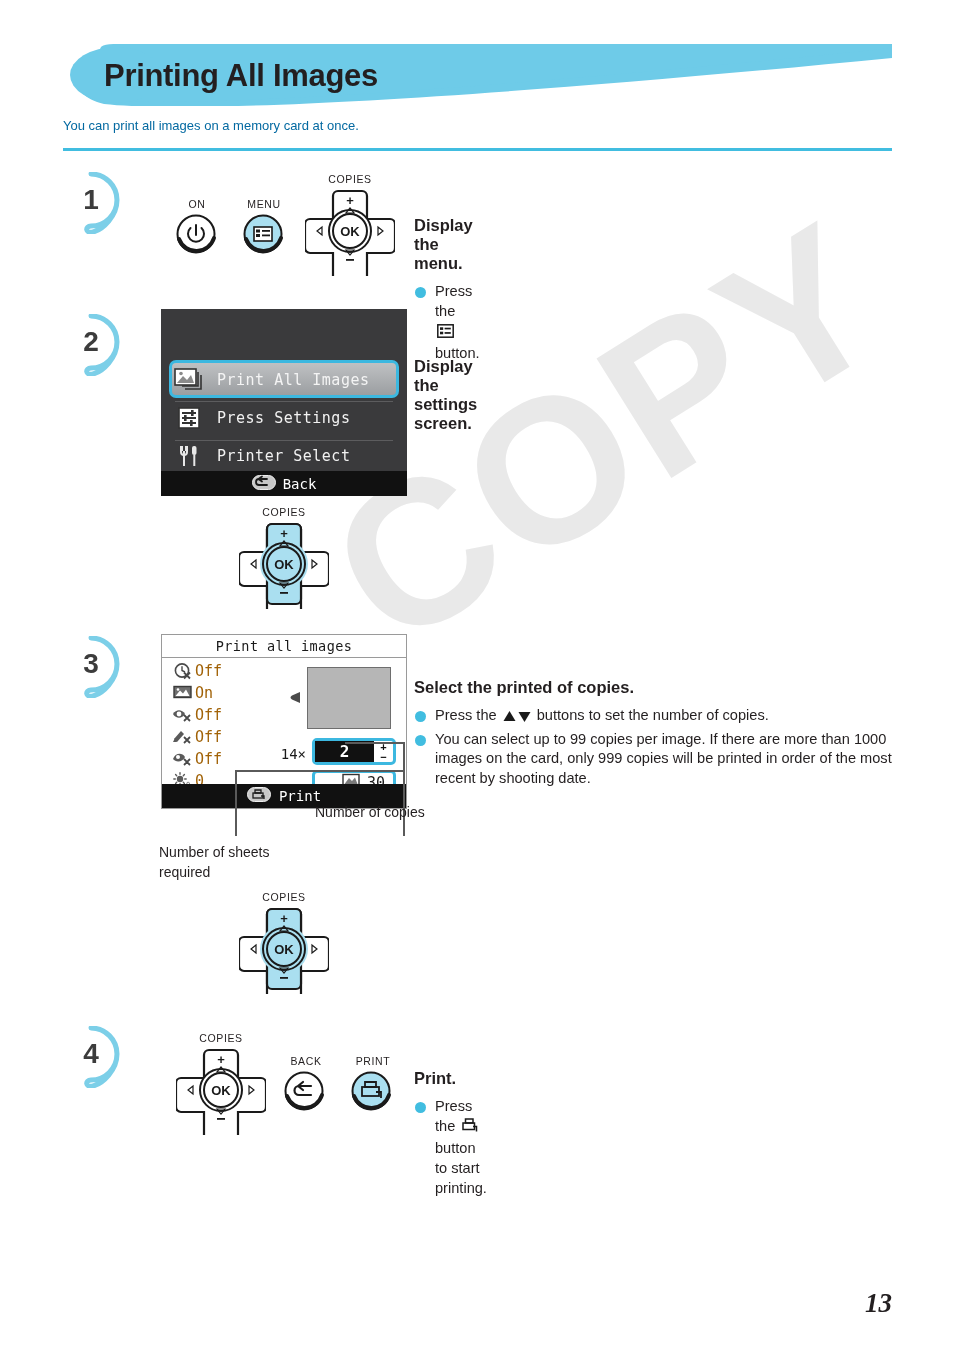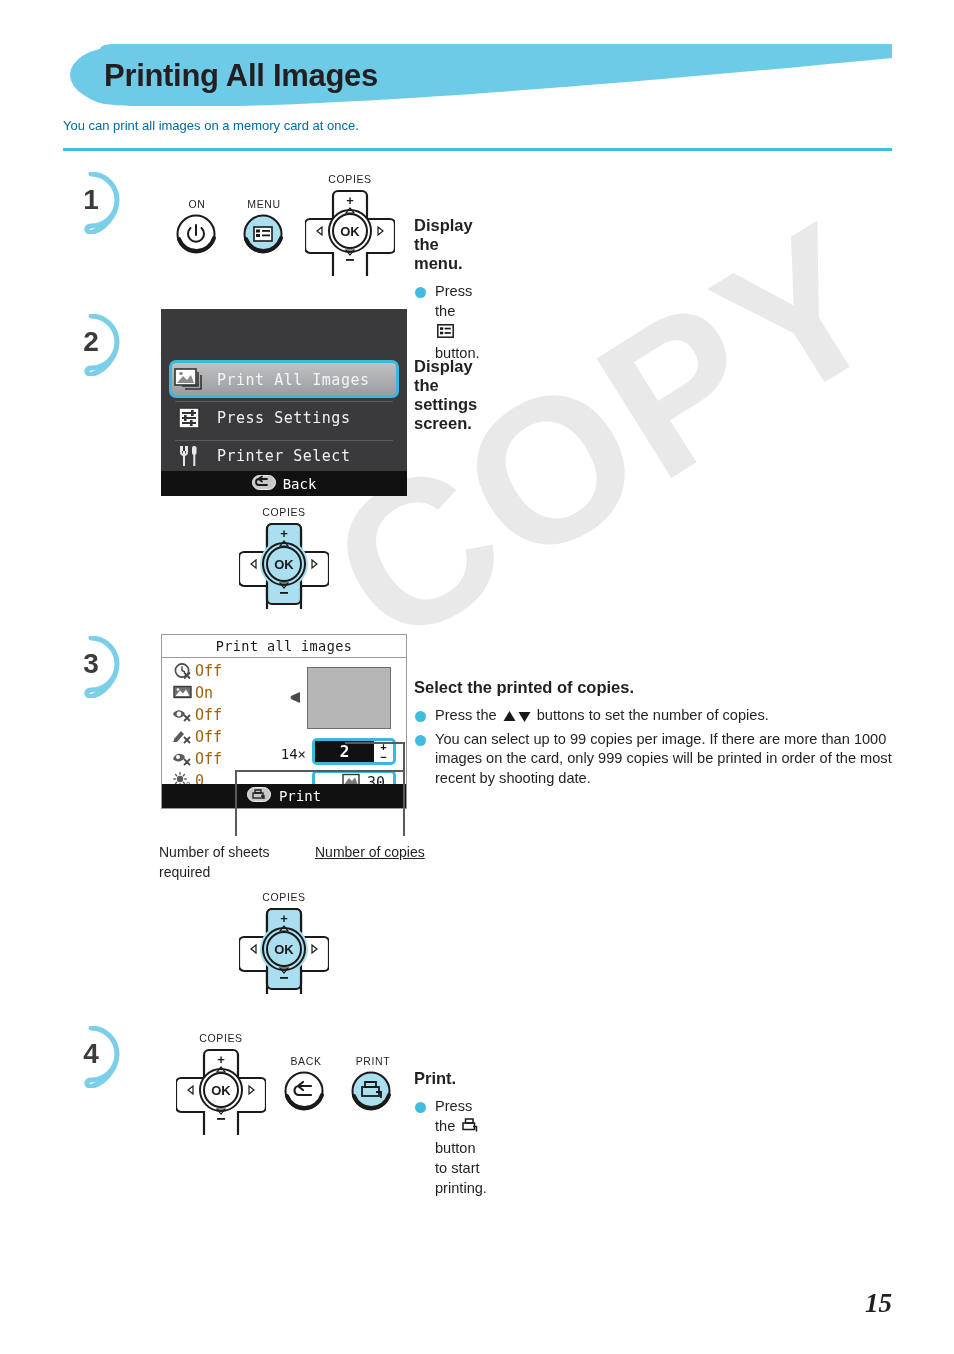--- a/index.html
+++ b/index.html
@@ -452,21 +452,21 @@
         <span>Print</span>
       </div>
     </div>
 
     <div class="callout-line" style="left:235px;top:770px;width:170px;height:1.5px;"></div>
     <div class="callout-line" style="left:235px;top:770px;width:1.5px;height:66px;"></div>
     <div class="callout-line" style="left:403px;top:742px;width:1.5px;height:94px;"></div>
     <div class="callout-line" style="left:345px;top:742px;width:60px;height:1.5px;"></div>
 
     <div class="callout-text" style="left:159px;top:842px;width:150px;">Number of sheets required</div>
-    <div class="callout-text" style="left:315px;top:842px;width:180px;text-decoration:underline;">Number of copies</div>
+    <div class="callout-text" style="left:315px;top:802px;width:180px;">Number of copies</div>
 
     <div class="hw" style="left:239px;top:904px;">
       <svg width="90" height="90" viewBox="0 0 90 90">
         <path d="M33,5 h24 a5,5 0 0 1 5,5 v23 h23 a5,5 0 0 1 5,5 v24 a5,5 0 0 1 -5,5 h-23 v23 a5,5 0 0 1 -5,5 h-24 a5,5 0 0 1 -5,-5 v-23 h-23 a5,5 0 0 1 -5,-5 v-24 a5,5 0 0 1 5,-5 h23 v-23 a5,5 0 0 1 5,-5 z" fill="#ffffff" stroke="#1a1a1a" stroke-width="2.2"></path>
         <path d="M33,5 h24 a5,5 0 0 1 5,5 v25 h-34 v-25 a5,5 0 0 1 5,-5 z" fill="#aadff0" stroke="#1a1a1a" stroke-width="2.2"></path>
         <path d="M28,55 h34 v25 a5,5 0 0 1 -5,5 h-24 a5,5 0 0 1 -5,-5 z" fill="#aadff0" stroke="#1a1a1a" stroke-width="2.2"></path>
         <circle cx="45" cy="45" r="24" fill="#aadff0" stroke="none"></circle>
         <circle cx="45" cy="45" r="21" fill="#aadff0" stroke="#1a1a1a" stroke-width="2"></circle>
         <circle cx="45" cy="45" r="17" fill="#aadff0" stroke="#1a1a1a" stroke-width="2"></circle>
         <text x="45" y="50" text-anchor="middle" font-family="Liberation Sans, sans-serif" font-size="13" font-weight="bold" fill="#1a1a1a">OK</text>
@@ -547,14 +547,14 @@
           <span class="dot"></span><span>Press the </span><span class="inline-ic"><svg width="17" height="16" viewBox="0 0 17 16">
                 <path d="M4.5,1 L12,1 L12,5 L4.5,5 Z" fill="none" stroke="#1a1a1a" stroke-width="1.5"></path>
                 <rect x="2" y="5" width="11.5" height="6.5" fill="none" stroke="#1a1a1a" stroke-width="1.5"></rect>
                 <path d="M12,8.5 L15.5,8.5 L15.5,13.5" fill="none" stroke="#1a1a1a" stroke-width="1.5"></path>
               </svg></span><span> button to start printing.</span>
         </li>
       </ul>
     </div>
   </div>
 
-  <div class="pagenum">15</div>
+  <div class="pagenum">13</div>
 </div>
 
 </body></html>

